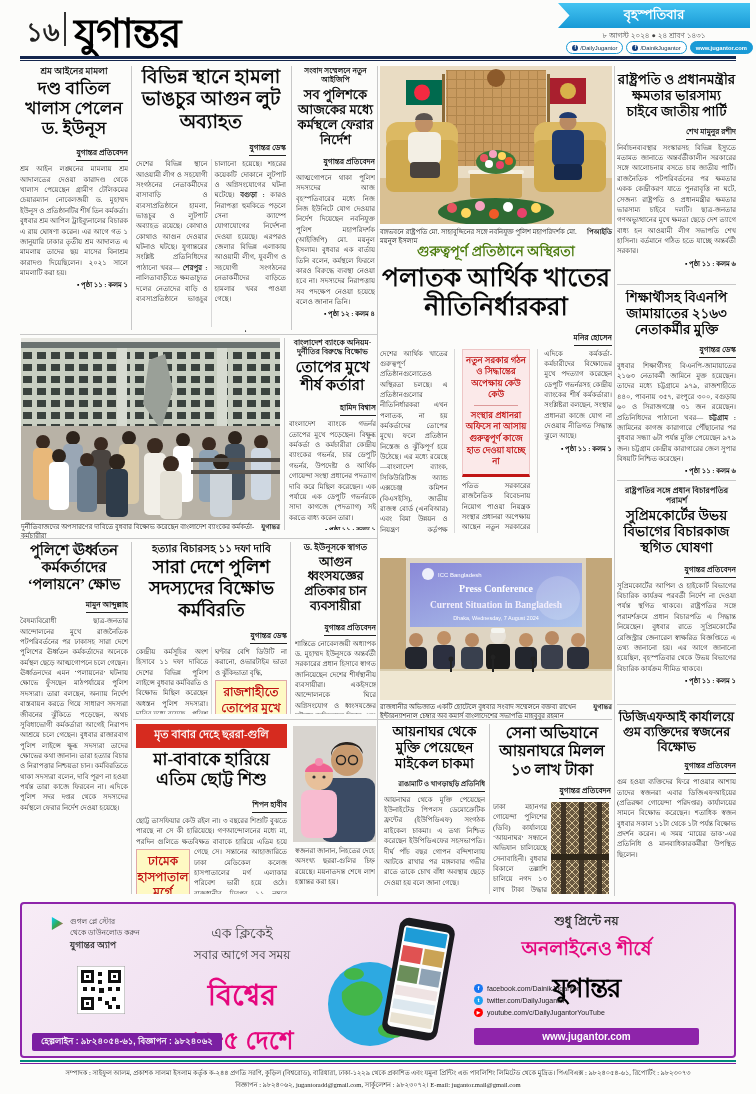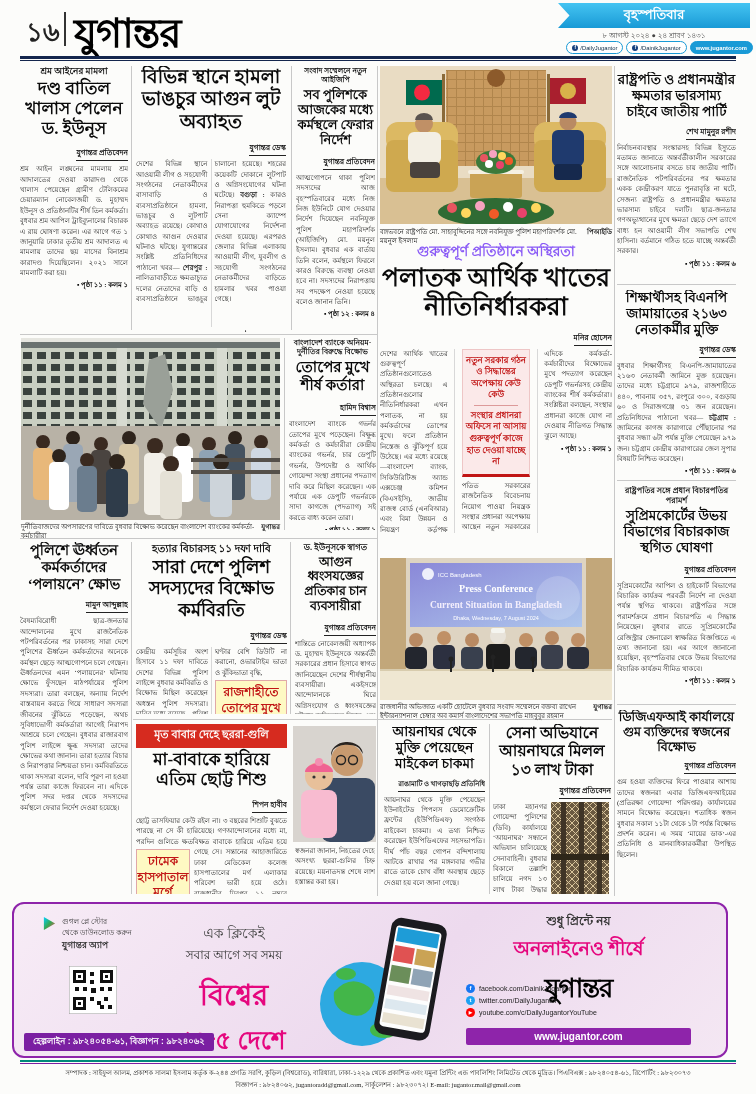--- a/index.html
+++ b/index.html
@@ -1,21 +1,21 @@
 <!DOCTYPE html>
 <html><head>
 <meta charset="utf-8">
 <style>
   html,body{margin:0;padding:0;}
   body{width:756px;height:1094px;position:relative;background:#fcfcfa;color:#111;
        font-family:"Liberation Serif",serif;overflow:hidden;}
   .abs{position:absolute;}
   .art{position:absolute;overflow:hidden;}
   .kicker{font-weight:700;text-align:center;color:#111;line-height:1.25;}
-  .kicker.red{color:#8b5cf6;}
+  .kicker.red{color:#4d7c0f;}
   .hl{font-weight:700;text-align:center;color:#0a0a0a;line-height:1.18;}
   .bylinewrap{text-align:right;}
   .byline{font-size:7.5px;font-weight:700;color:#111;display:inline-block;
           border-bottom:1px solid #222;padding:1px 0;margin:2px 0 3px;}
   .bd{font-size:6.9px;line-height:1.5;text-align:justify;color:#1d1d1d;}
   .bd b{font-weight:700;}
   .pageref{font-size:6.8px;font-weight:700;color:#000;text-align:right;display:block;margin-top:2px;}
   .caption{position:absolute;font-size:6.8px;line-height:1.35;color:#111;}
   .caption .credit{font-weight:700;float:right;margin-left:4px;}
   .vline{position:absolute;width:1px;background:#c8c8c8;}
@@ -44,22 +44,22 @@
   .pills{position:absolute;left:545px;top:41px;width:208px;display:flex;gap:3px;justify-content:flex-end;}
   .pill{display:flex;align-items:center;gap:2px;border:1px solid #199ad6;border-radius:8px;
       font-size:5.8px;padding:0 5px;height:11px;color:#0c2b46;background:#fff;
       font-family:"Liberation Sans",sans-serif;}
   .pill.fill{background:#199ad6;color:#fff;font-weight:700;}
   .pdot{width:6px;height:6px;border-radius:50%;background:#16407e;color:#fff;font-size:4.5px;
       line-height:6.5px;text-align:center;font-weight:700;}
   .toprule{position:absolute;left:20px;top:56px;width:716px;border-top:3px solid #14264d;}
   .toprule2{position:absolute;left:20px;top:60px;width:716px;border-top:1px solid #14264d;}
   
-  .ad{position:absolute;left:12px;top:902px;width:712px;height:152px;border:2px solid #8e24aa;
-      border-radius:12px;background:linear-gradient(135deg,#f7ecf6,#eddaee 55%,#f4e7f3);overflow:hidden;}
+  .ad{position:absolute;left:20px;top:902px;width:712px;height:152px;border:2px solid #8e24aa;
+      border-radius:4px;background:linear-gradient(135deg,#f7ecf6,#eddaee 55%,#f4e7f3);overflow:hidden;}
   .helpbar{position:absolute;left:10px;top:129px;background:#7b1fa2;color:#fff;font-size:8.5px;
       font-weight:700;padding:2px 9px;border-radius:2px;font-family:"Liberation Sans",sans-serif;}
   .webbar{position:absolute;left:452px;top:124px;width:225px;background:#8e24aa;color:#fff;
       font-weight:700;font-size:10px;text-align:center;padding:3px 0;border-radius:2px;
       font-family:"Liberation Sans",sans-serif;}
   .socialcol{position:absolute;left:452px;top:80px;display:flex;flex-direction:column;gap:3px;}
   .socialrow{display:flex;align-items:center;gap:4px;font-size:7px;color:#222;
       font-family:"Liberation Sans",sans-serif;}
   .sicon{width:9px;height:9px;border-radius:50%;color:#fff;font-size:6px;line-height:9px;
       text-align:center;font-weight:700;flex:0 0 auto;}

